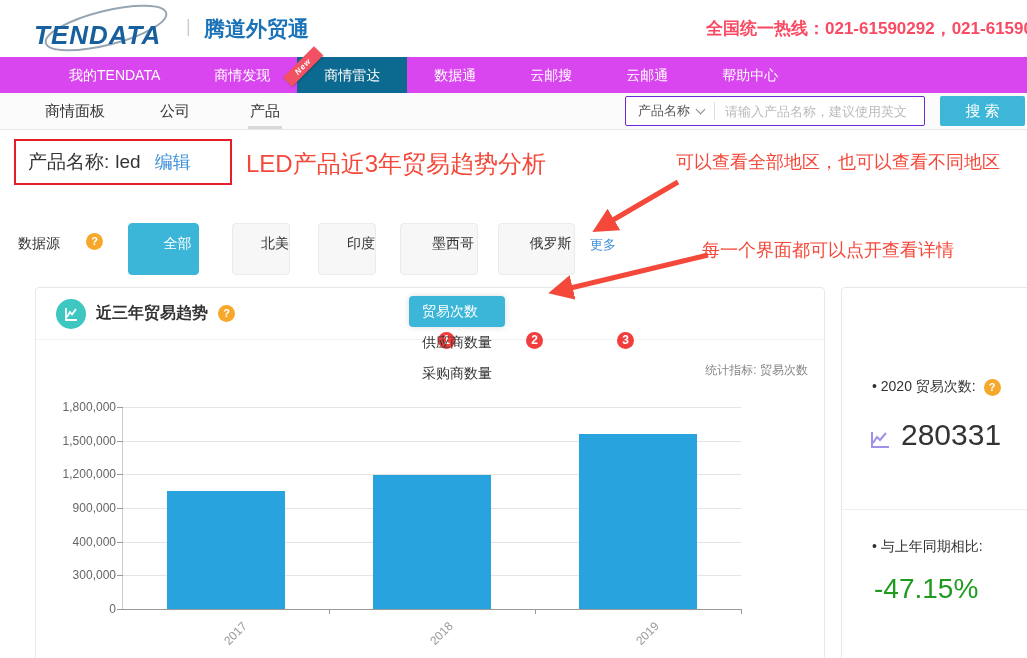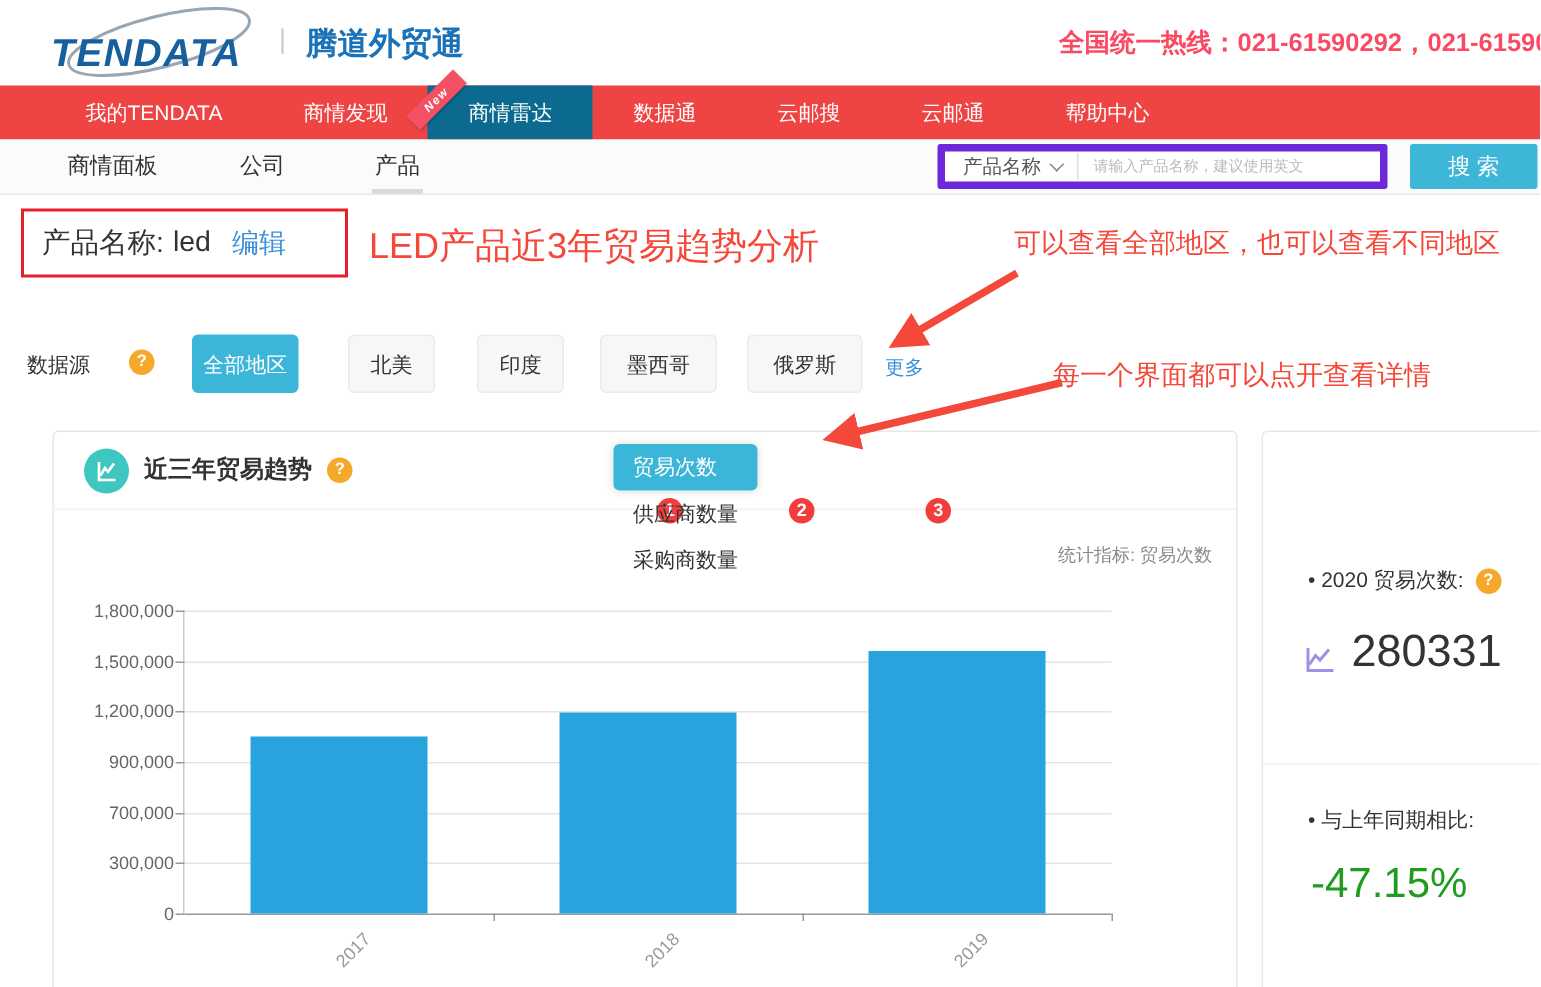--- a/index.html
+++ b/index.html
@@ -10,41 +10,41 @@
   .header { position:absolute; left:0; top:0; width:1027px; height:66px; background:#fff; }
   .logo-wrap { position:absolute; left:28px; top:8px; width:150px; height:42px; }
   .logo-swoosh { position:absolute; left:-4px; top:-6px; }
   .logo-text { position:absolute; left:6px; top:12px; font-size:26px; font-weight:bold; font-style:italic;
                color:#185f9d; letter-spacing:1px; }
   .logo-divider { position:absolute; left:186px; top:16px; color:#c9cdd3; font-size:18px; }
   .logo-subtitle { position:absolute; left:204px; top:15px; font-size:21px; font-weight:bold; color:#1a72b8; }
   .hotline { position:absolute; left:706px; top:17px; font-size:17px; font-weight:bold; color:#fa4a63; white-space:nowrap; }
 
   
-  .navbar { position:absolute; left:0; top:57px; width:1027px; height:36px; background:#ef4444;
-            display:flex; padding-left:30px; }
+  .navbar { position:absolute; left:0; top:57px; width:1027px; height:36px; background:#d946ef;
+            display:flex; padding-left:42px; }
   .nav-item { position:relative; line-height:36px; padding:0 27px; color:#fff; font-size:14px; cursor:pointer; }
   .nav-item.active { background:#0c6990; }
   .new-ribbon { position:absolute; left:-16px; top:3px; width:44px; height:13px; background:#f25164;
                 transform:rotate(-45deg); color:#fff; font-size:8px; font-style:italic; font-weight:bold;
                 text-align:center; line-height:13px; letter-spacing:1px; box-shadow:0 1px 2px rgba(0,0,0,.25); }
 
   
   .subnav { position:absolute; left:0; top:93px; width:1027px; height:37px; background:#fbfbfb;
             border-bottom:1px solid #e7e7e7; }
   .subnav-item { position:absolute; top:0; line-height:36px; font-size:15px; color:#333; cursor:pointer; }
   .subnav-item.active::after { content:""; position:absolute; left:50%; bottom:0; transform:translateX(-50%);
             width:34px; height:3px; background:#d9d9d9; }
   .search-box { position:absolute; left:625px; top:3px; width:300px; height:30px; background:#fff;
-            border:5px solid #6d28d9; border-radius:2px; display:flex; align-items:center; }
+            border:1px solid #6d28d9; border-radius:2px; display:flex; align-items:center; }
   .search-cat { display:flex; align-items:center; gap:7px; padding:0 10px 0 12px; font-size:13px; color:#555; cursor:pointer; }
   .chev { width:7px; height:7px; border-right:1px solid #888; border-bottom:1px solid #888;
           transform:rotate(45deg); margin-top:-4px; }
   .search-sep { width:1px; height:18px; background:#ddd; }
-  .search-input { flex:1; height:26px; border:none; outline:none; padding:0 10px; font-size:10px;
+  .search-input { flex:1; height:26px; border:none; outline:none; padding:0 10px; font-size:13px;
           font-family:"Liberation Sans", sans-serif; color:#333; background:transparent; }
   .search-input::placeholder { color:#bbb; }
   .search-btn { position:absolute; left:940px; top:3px; width:85px; height:30px; background:#3db6d8; color:#fff;
           border:none; border-radius:2px; font-size:15px; cursor:pointer; font-family:"Liberation Sans", sans-serif; }
 
   
   .product-box { position:absolute; left:14px; top:139px; width:218px; height:46px; border:2px solid #e51f2a;
           background:#fff; display:flex; align-items:center; padding:0 12px; }
   .product-label { font-size:19px; color:#333; }
   .product-value { font-size:19px; color:#333; margin-left:6px; }
@@ -52,22 +52,22 @@
   .anno-title { position:absolute; left:246px; top:148px; font-size:24px; color:#f4483a; white-space:nowrap; }
   .anno-note1 { position:absolute; left:676px; top:150px; font-size:18px; color:#f4483a; white-space:nowrap; }
   .anno-note2 { position:absolute; left:702px; top:238px; font-size:18px; color:#f4483a; white-space:nowrap; }
   .arrows-overlay { position:absolute; left:0; top:0; z-index:50; pointer-events:none; }
 
   
   .ds-label { position:absolute; left:18px; top:235px; font-size:14px; color:#333; }
   .help-icon { display:inline-block; width:17px; height:17px; border-radius:50%; background:#f5a829; color:#fff;
           font-size:11px; font-weight:bold; text-align:center; line-height:17px; cursor:pointer; }
   .ds-help { position:absolute; left:86px; top:233px; }
-  .region-btn { position:absolute; top:223px; height:39px; line-height:39px; text-align:center; font-size:14px;
-          color:#333; background:#f7f7f7; border:1px solid #ebebeb; border-radius:4px; cursor:pointer; }
+  .region-btn { position:absolute; top:223px; height:52px; line-height:39px; text-align:center; font-size:14px;
+          color:#333; background:#f7f7f7; border:1px solid #ebebeb; border-radius:4px; cursor:pointer;padding-left:28px; }
   .region-btn.active { background:#3cb6d8; border-color:#3cb6d8; color:#fff; }
   .more-link { position:absolute; left:590px; top:236px; font-size:13px; color:#3e8fd8; cursor:pointer; }
 
   
   .trend-card { position:absolute; left:35px; top:287px; width:790px; height:400px; background:#fff;
           border:1px solid #e8e8e8; border-radius:4px; }
   .trend-header { position:absolute; left:0; top:0; width:100%; height:52px; border-bottom:1px solid #f2f2f2;
           display:flex; align-items:center; padding-left:20px; gap:10px; }
   .trend-icon { width:30px; height:30px; border-radius:50%; background:#3ec6c1; display:flex;
           align-items:center; justify-content:center; }
@@ -195,21 +195,21 @@
     </div>
     <span class="tab-badge" style="left:402px;">1</span>
     <span class="tab-badge" style="left:490px;">2</span>
     <span class="tab-badge" style="left:581px;">3</span>
     <div class="stat-indicator">统计指标: 贸易次数</div>
 
     <div class="chart-area">
       <div>
           <div class="ylabel" style="top: 204px;">0</div>
           <div class="ylabel" style="top: 170px;">300,000</div>
-          <div class="ylabel" style="top: 137px;">700,000</div>
+          <div class="ylabel" style="top: 137px;">400,000</div>
           <div class="ylabel" style="top: 103px;">900,000</div>
           <div class="ylabel" style="top: 69px;">1,200,000</div>
           <div class="ylabel" style="top: 36px;">1,500,000</div>
           <div class="ylabel" style="top: 2px;">1,800,000</div>
         </div>
       <div class="chart-plot">
         <div class="yaxisline"></div>
       <div class="axisline" style="top: 202px;"></div>
           <div class="ytick" style="top: 202px;"></div>
           <div class="gridline" style="top: 168px;"></div>

